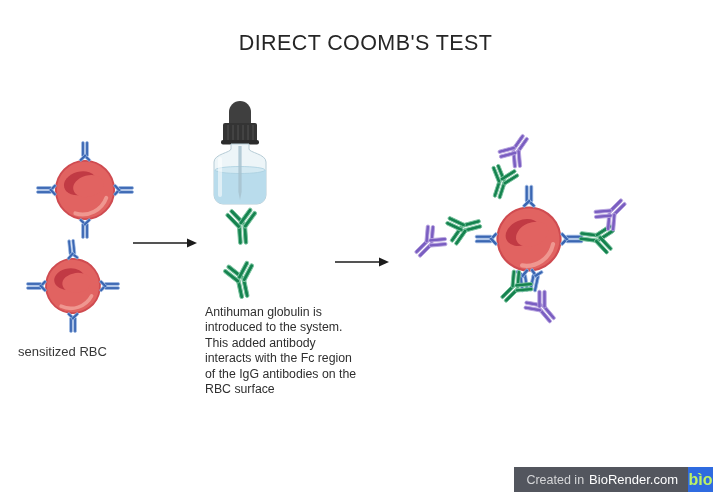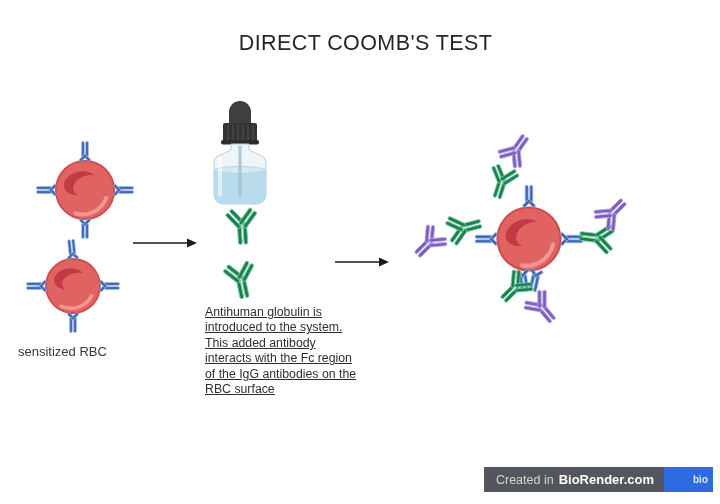--- a/index.html
+++ b/index.html
@@ -6,34 +6,34 @@
   #canvas{
     position:relative;width:720px;height:504px;background:#ffffff;
     font-family:"Liberation Sans","DejaVu Sans",sans-serif;overflow:hidden;
   }
   #scene{position:absolute;left:0;top:0;}
   .title{
     position:absolute;left:0;right:0;top:31px;text-align:center;
     font-size:21.5px;font-weight:500;letter-spacing:.4px;color:#262626;padding-left:11px;
   }
   .caption{position:absolute;color:#2f2f2f;}
-  .cap-mid{left:205px;top:305px;width:152px;font-size:12.3px;line-height:1.26;text-decoration:underline;}
+  .cap-mid{left:205px;top:305px;width:152px;font-size:12.3px;line-height:1.26;}
   .cap-right{left:423px;top:338px;width:240px;font-size:11.8px;line-height:1.22;}
   .lbl-rbc{left:18px;top:344px;font-size:13px;color:#383838;}
   .badge{
     position:absolute;right:7px;bottom:4px;display:flex;align-items:stretch;height:33px;justify-content:space-between;
   }
   .badge-bar{
     background:#53565e;display:flex;align-items:center;padding:0 10px 0 12px;height:25px;
   }
   .badge-created{color:#d6d7d9;font-size:12.5px;margin-right:5px;white-space:nowrap;}
-  .badge-brand{color:#ffffff;font-size:13px;font-weight:bold;white-space:nowrap;}
+  .badge-brand{color:#ffffff;font-size:13px;font-weight:normal;white-space:nowrap;}
   .badge-logo{
-    width:25px;height:25px;background:#2f6be0;color:#e5e5e5;display:flex;
-    align-items:center;justify-content:center;font-size:10px;font-weight:bold;padding-left:24px;
+    width:25px;height:25px;background:#2f6be0;color:#bef264;display:flex;
+    align-items:center;justify-content:center;font-size:16px;font-weight:bold;
   }
 </style>
 </head>
 <body>
 
 <div id="canvas">
 
   <svg id="scene" width="720" height="504" viewBox="0 0 720 504">
     <defs>
 

